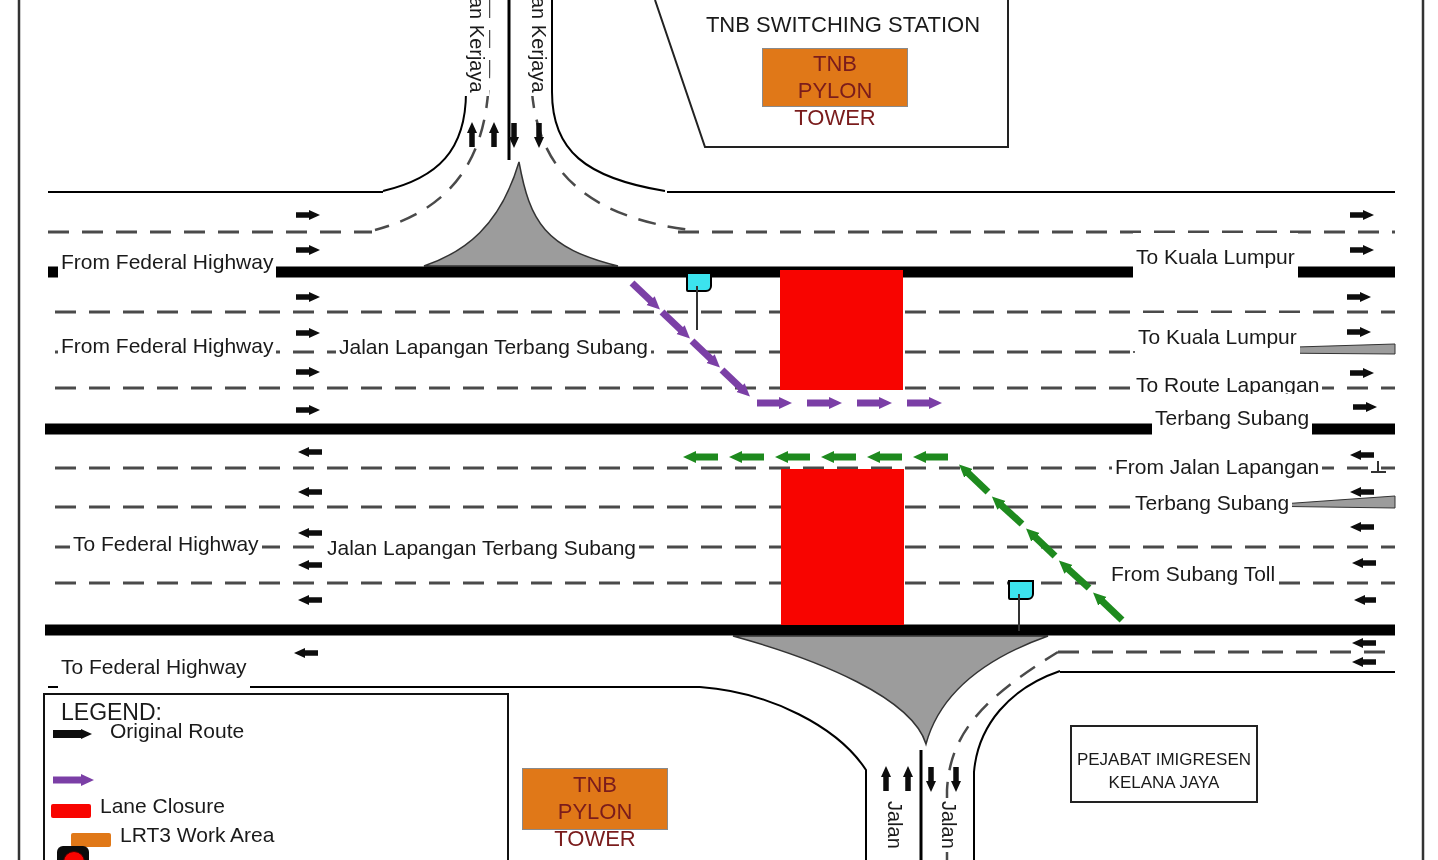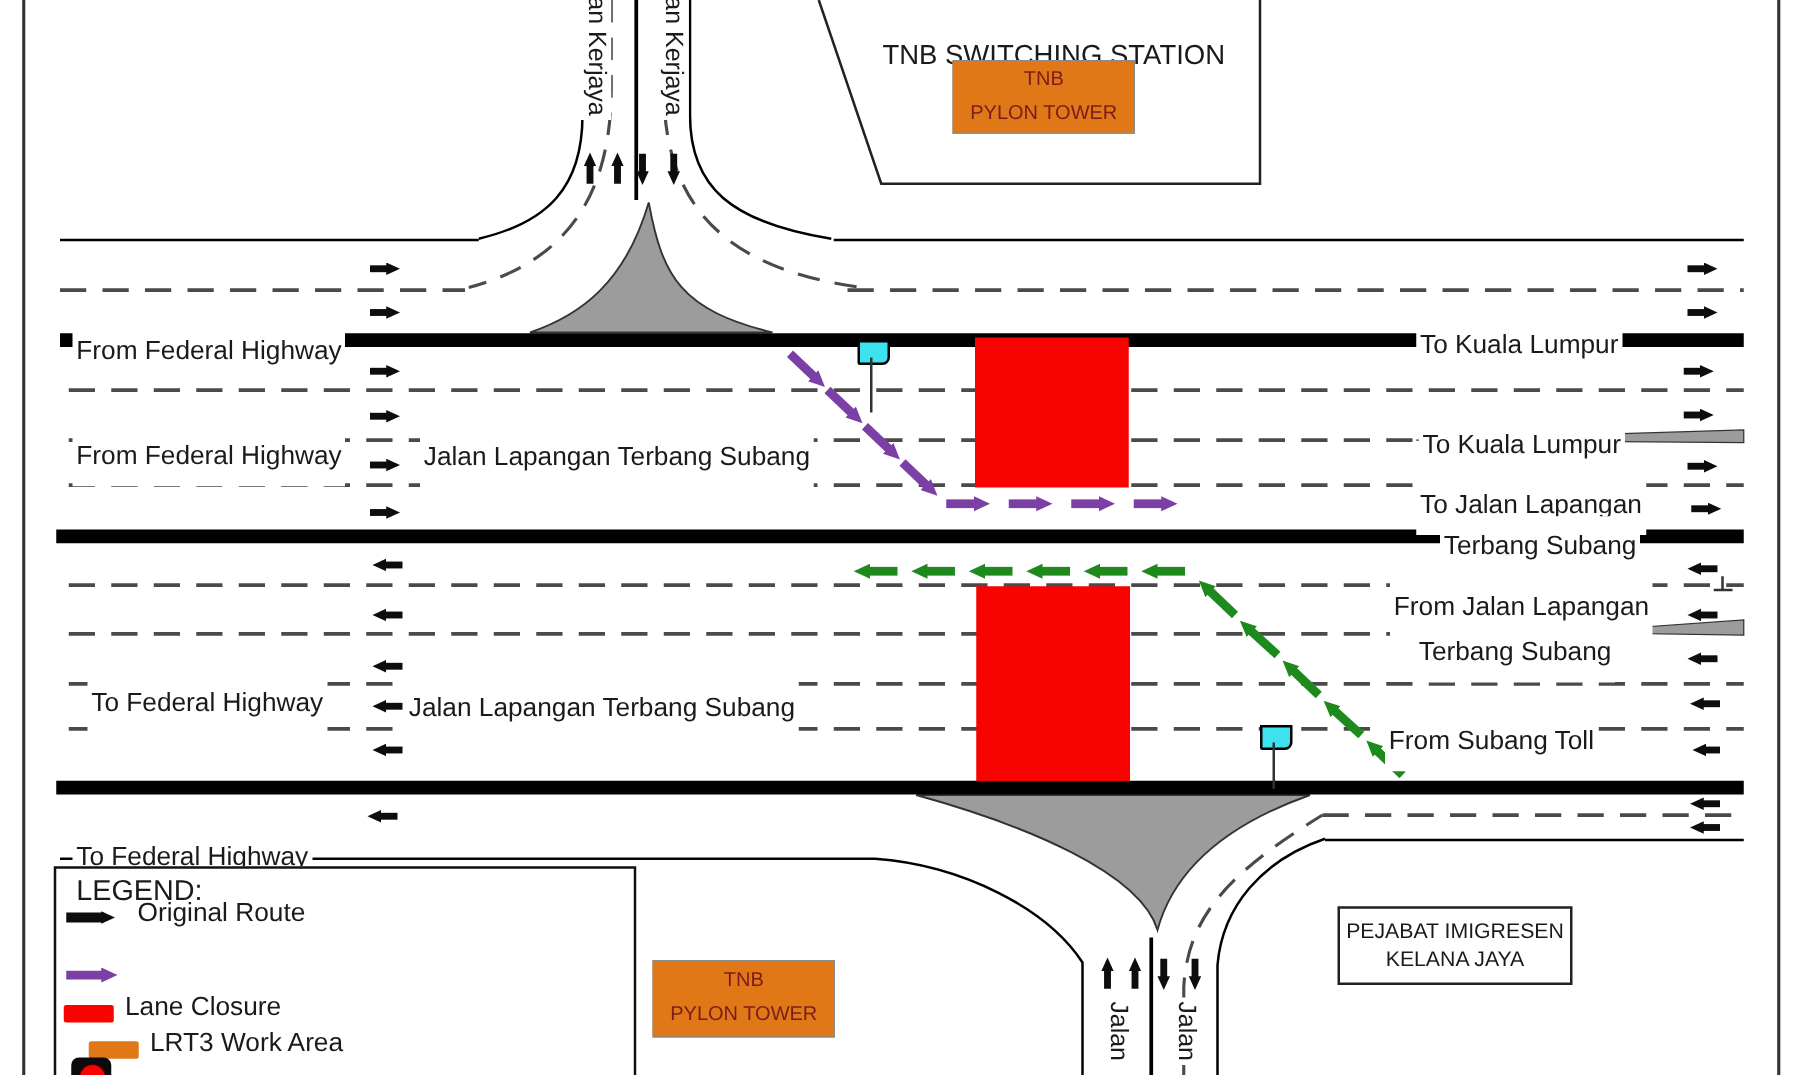--- a/index.html
+++ b/index.html
@@ -1,25 +1,25 @@
 <!DOCTYPE html>
 <html style="--closure: #F80400; --workarea: #E07818; --green: #1E8A1E; --purple: #7B3FA6; --flag: #3CE3EE; --gore: #9C9C9C;"><head>
 <meta charset="utf-8">
 <style>
   html,body{margin:0;padding:0;background:#fff;}
   #canvas{position:relative;width:1438px;height:860px;background:#fff;overflow:hidden;
           font-family:"Liberation Sans",sans-serif;color:#1a1a1a;}
   svg.layer{position:absolute;left:0;top:0;}
-  .lbl{position:absolute;background:#fff;font-size:21px;white-space:nowrap;padding:12px 3px;line-height:24px;margin-top:19px;}
+  .lbl{position:absolute;background:#fff;font-size:21px;white-space:nowrap;padding:12px 3px;line-height:24px;}
   .vlabel{position:absolute;writing-mode:vertical-rl;background:#fff;font-size:20px;padding:3px 1px;white-space:nowrap;}
   .mk-b{fill:#0d0d0d;}
   .mk-g{fill:var(--green,#1E8A1E);}
   .mk-p{fill:var(--purple,#7B3FA6);}
   .orangebox{position:absolute;background:var(--workarea,#E07818);border:1px solid #8a8a8a;
-             color:#7A1C1C;text-align:center;font-size:16px;line-height:27px;}
+             color:#7A1C1C;text-align:center;font-size:22px;line-height:27px;}
   .outlinebox{position:absolute;border:2px solid #222;background:#fff;text-align:center;}
   .flag{position:absolute;}
   .flag .cloth{position:absolute;left:0;top:0;width:22px;height:16px;
                background:var(--flag,#3CE3EE);border:2px solid #000;border-radius:0 0 6px 2px;}
   .flag .pole{position:absolute;left:10px;top:14px;width:2px;background:#333;}
   #legend{position:absolute;left:43px;top:693px;width:462px;height:185px;border:2px solid #111;background:#fff;}
   #legend .title{position:absolute;left:16px;top:4px;font-size:23px;}
   .lg-row{position:absolute;left:6px;display:flex;align-items:flex-end;gap:9px;font-size:21px;white-space:nowrap;}
   .swatch{width:40px;height:14px;border-radius:2px;}
   .sw-red{background:var(--closure,#F80400);}
@@ -164,31 +164,31 @@
   <div class="orangebox" style="left:762px;top:48px;width:144px;height:56px;padding-top:1px;">
     <div>TNB</div>
     <div>PYLON TOWER</div>
   </div>
 
   <div class="orangebox" style="left:522px;top:768px;width:144px;height:58px;padding-top:2px;">
     <div>TNB</div>
     <div>PYLON TOWER</div>
   </div>
 
-  <div class="outlinebox" style="left:1070px;top:725px;width:184px;height:53px;font-size:17px;padding-top:6px;line-height:23px;">
+  <div class="outlinebox" style="left:1070px;top:725px;width:184px;height:53px;font-size:17px;padding-top:21px;line-height:23px;">
     <div>PEJABAT IMIGRESEN</div>
     <div>KELANA JAYA</div>
   </div>
 
   <div class="lbl" style="left:58px;top:238px;">From Federal Highway</div>
   <div class="lbl" style="left:1133px;top:233px;">To Kuala Lumpur</div>
   <div class="lbl" style="left:58px;top:322px;">From Federal Highway</div>
   <div class="lbl" style="left:336px;top:323px;">Jalan Lapangan Terbang Subang</div>
   <div class="lbl" style="left:1135px;top:313px;">To Kuala Lumpur</div>
-  <div class="lbl" style="left:1133px;top:361px;">To Jalan Lapangan</div>
+  <div class="lbl" style="left:1133px;top:361px;">To Route Lapangan</div>
   <div class="lbl" style="left:1152px;top:394px;">Terbang Subang</div>
   <div class="lbl" style="left:1112px;top:443px;">From Jalan Lapangan</div>
   <div class="lbl" style="left:1132px;top:479px;">Terbang Subang</div>
   <div class="lbl" style="left:1108px;top:550px;">From Subang Toll</div>
   <div class="lbl" style="left:70px;top:520px;">To Federal Highway</div>
   <div class="lbl" style="left:324px;top:524px;">Jalan Lapangan Terbang Subang</div>
   <div class="lbl" style="left:58px;top:643px;">To Federal Highway</div>
 
   <div class="vlabel" style="left:464px;top:-6px;">an Kerjaya</div>
   <div class="vlabel" style="left:526px;top:-6px;">an Kerjaya</div>

